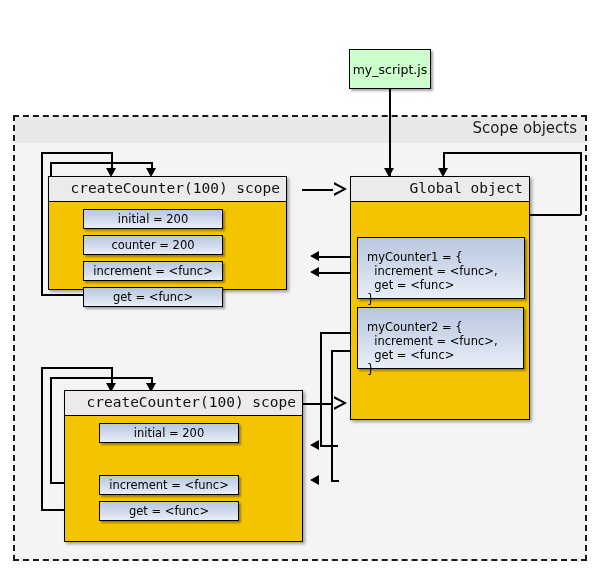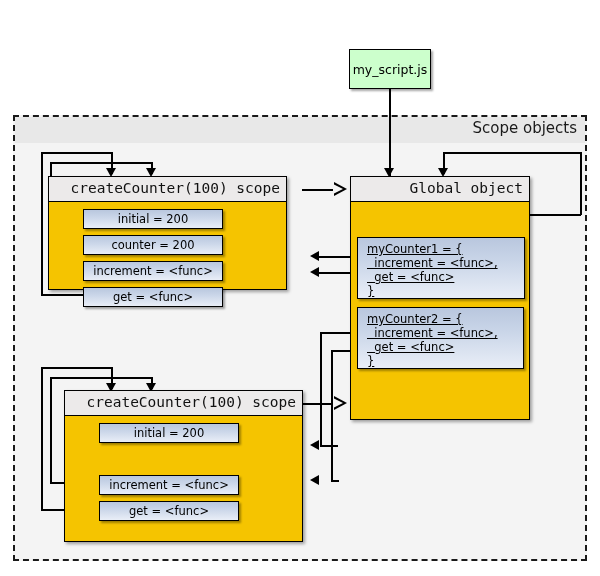--- a/index.html
+++ b/index.html
@@ -28,21 +28,21 @@
           background:#eceaea;border-bottom:1.5px solid #000;box-sizing:border-box;}
   .obj-title{position:absolute;right:6px;top:3px;font-size:14.5px;color:#111;
              font-family:"DejaVu Sans Mono","Liberation Mono",monospace;white-space:nowrap;}
 
   
   .entry{position:absolute;box-sizing:border-box;border:1.5px solid #000;
          background:linear-gradient(180deg,#b9c7de 0%,#c9d5e8 38%,#e9eef7 100%);
          box-shadow:2px 2px 2px rgba(0,0,0,.35);
          font-size:11.5px;color:#000;white-space:pre;line-height:14px;}
   .entry.center{display:flex;align-items:center;justify-content:center;}
-  .entry.left{padding:4px 0 0 9px;text-decoration:underline;}
+  .entry.left{padding:12px 0 0 9px;}
 
   
   .ln{position:absolute;background:#000;}
   .lnh{height:1.6px;}
   .lnv{width:1.6px;}
   
   .ah{position:absolute;width:0;height:0;}
   .ah-down{border-left:5.5px solid transparent;border-right:5.5px solid transparent;
            border-top:9px solid #000;}
   .ah-left{border-top:5.5px solid transparent;border-bottom:5.5px solid transparent;

